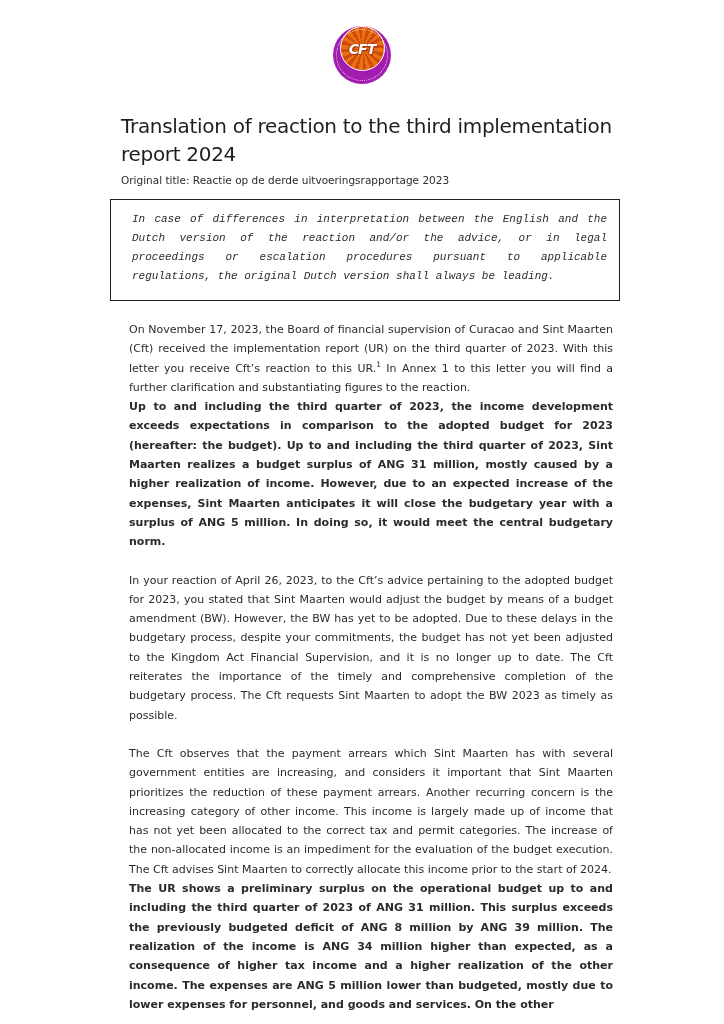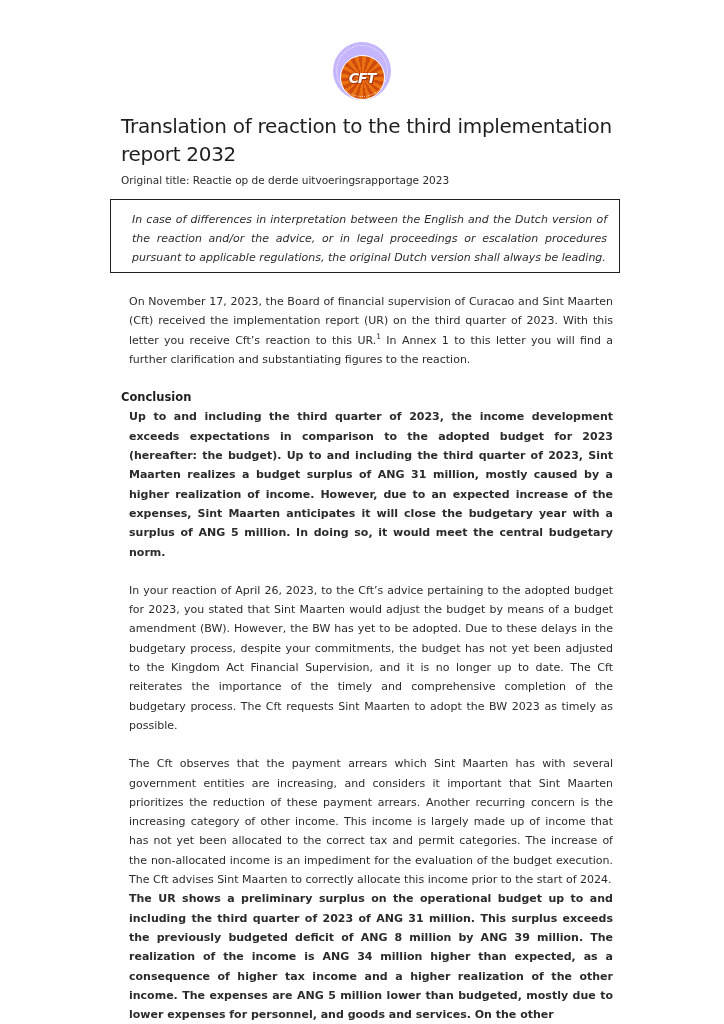--- a/index.html
+++ b/index.html
@@ -13,29 +13,29 @@
     height: 1024px;
     background: #ffffff;
     overflow: hidden;
     font-family: "DejaVu Sans", sans-serif;
     color: #2b2b2b;
   }
 
   
   .logo {
     position: absolute;
-    top: 42px;
+    top: 26px;
     left: 50%;
     transform: translateX(-50%);
     width: 58px;
     height: 58px;
     border-radius: 50%;
-    background: #c4b5fd;
+    background: #a21caf;
     display: flex;
-    align-items: flex-end;
+    align-items: flex-start;
     justify-content: center;
   }
   .logo-rim {
     position: absolute;
     inset: 3px;
     border-radius: 50%;
     border: 1.5px dotted rgba(255, 255, 255, 0.75);
   }
   .logo-inner {
     width: 43px;
@@ -75,21 +75,22 @@
     margin: 5px 0 8px 0;
     font-size: 10.5px;
     line-height: 14px;
     color: #2b2b2b;
   }
   .disclaimer-box {
     box-sizing: border-box;
     margin: 12px 0 0 -11px;
     width: 510px;
     border: 1.5px solid #1f1f1f;
-    padding: 10px 12px 5px 21px;
+    padding: 10px 12px 14px 21px;
+    font-family: Liberation Mono, monospace;
   }
   .disclaimer-text {
     margin: 0;
     font-style: italic;
     font-size: 11px;
     line-height: 19px;
     text-align: justify;
     color: #2b2b2b;
   }
   .salutation {
@@ -128,32 +129,31 @@
 
   <div class="logo">
     <div class="logo-rim"></div>
     <div class="logo-inner">
       <span class="logo-text">CFT</span>
     </div>
   </div>
 
   <div class="content">
 
-    <h1 class="doc-title">Translation of reaction to the third implementation report 2032</h1>
+    <h1 class="doc-title">Translation of reaction to the third implementation report 2024</h1>
 
     <p class="doc-subtitle">Original title: Reactie op de derde uitvoeringsrapportage 2023</p>
 
     <div class="disclaimer-box">
       <p class="disclaimer-text">In case of differences in interpretation between the English and the Dutch version of the reaction and/or the advice, or in legal proceedings or escalation procedures pursuant to applicable regulations, the original Dutch version shall always be leading.</p>
     </div>
 
 
     <p class="para"><span>On November 17, 2023, the Board of financial supervision of Curacao and Sint Maarten (Cft) received the implementation report (UR) on the third quarter of 2023. With this letter you receive Cft’s reaction to this UR.</span><sup class="fnref">1</sup><span> In Annex 1 to this letter you will find a further clarification and substantiating figures to the reaction.</span></p>
 
-    <h2 class="section-heading">Conclusion</h2>
     <p class="para after-heading">Up to and including the third quarter of 2023, the income development exceeds expectations in comparison to the adopted budget for 2023 (hereafter: the budget). Up to and including the third quarter of 2023, Sint Maarten realizes a budget surplus of ANG 31 million, mostly caused by a higher realization of income. However, due to an expected increase of the expenses, Sint Maarten anticipates it will close the budgetary year with a surplus of ANG 5 million. In doing so, it would meet the central budgetary norm.</p>
     <p class="para">In your reaction of April 26, 2023, to the Cft’s advice pertaining to the adopted budget for 2023, you stated that Sint Maarten would adjust the budget by means of a budget amendment (BW). However, the BW has yet to be adopted. Due to these delays in the budgetary process, despite your commitments, the budget has not yet been adjusted to the Kingdom Act Financial Supervision, and it is no longer up to date. The Cft reiterates the importance of the timely and comprehensive completion of the budgetary process. The Cft requests Sint Maarten to adopt the BW 2023 as timely as possible.</p>
     <p class="para">The Cft observes that the payment arrears which Sint Maarten has with several government entities are increasing, and considers it important that Sint Maarten prioritizes the reduction of these payment arrears. Another recurring concern is the increasing category of other income. This income is largely made up of income that has not yet been allocated to the correct tax and permit categories. The increase of the non-allocated income is an impediment for the evaluation of the budget execution. The Cft advises Sint Maarten to correctly allocate this income prior to the start of 2024.</p>
 
     <p class="para after-heading">The UR shows a preliminary surplus on the operational budget up to and including the third quarter of 2023 of ANG 31 million. This surplus exceeds the previously budgeted deficit of ANG 8 million by ANG 39 million. The realization of the income is ANG 34 million higher than expected, as a consequence of higher tax income and a higher realization of the other income. The expenses are ANG 5 million lower than budgeted, mostly due to lower expenses for personnel, and goods and services. On the other</p>
 
   </div>
 
 </div>
 

